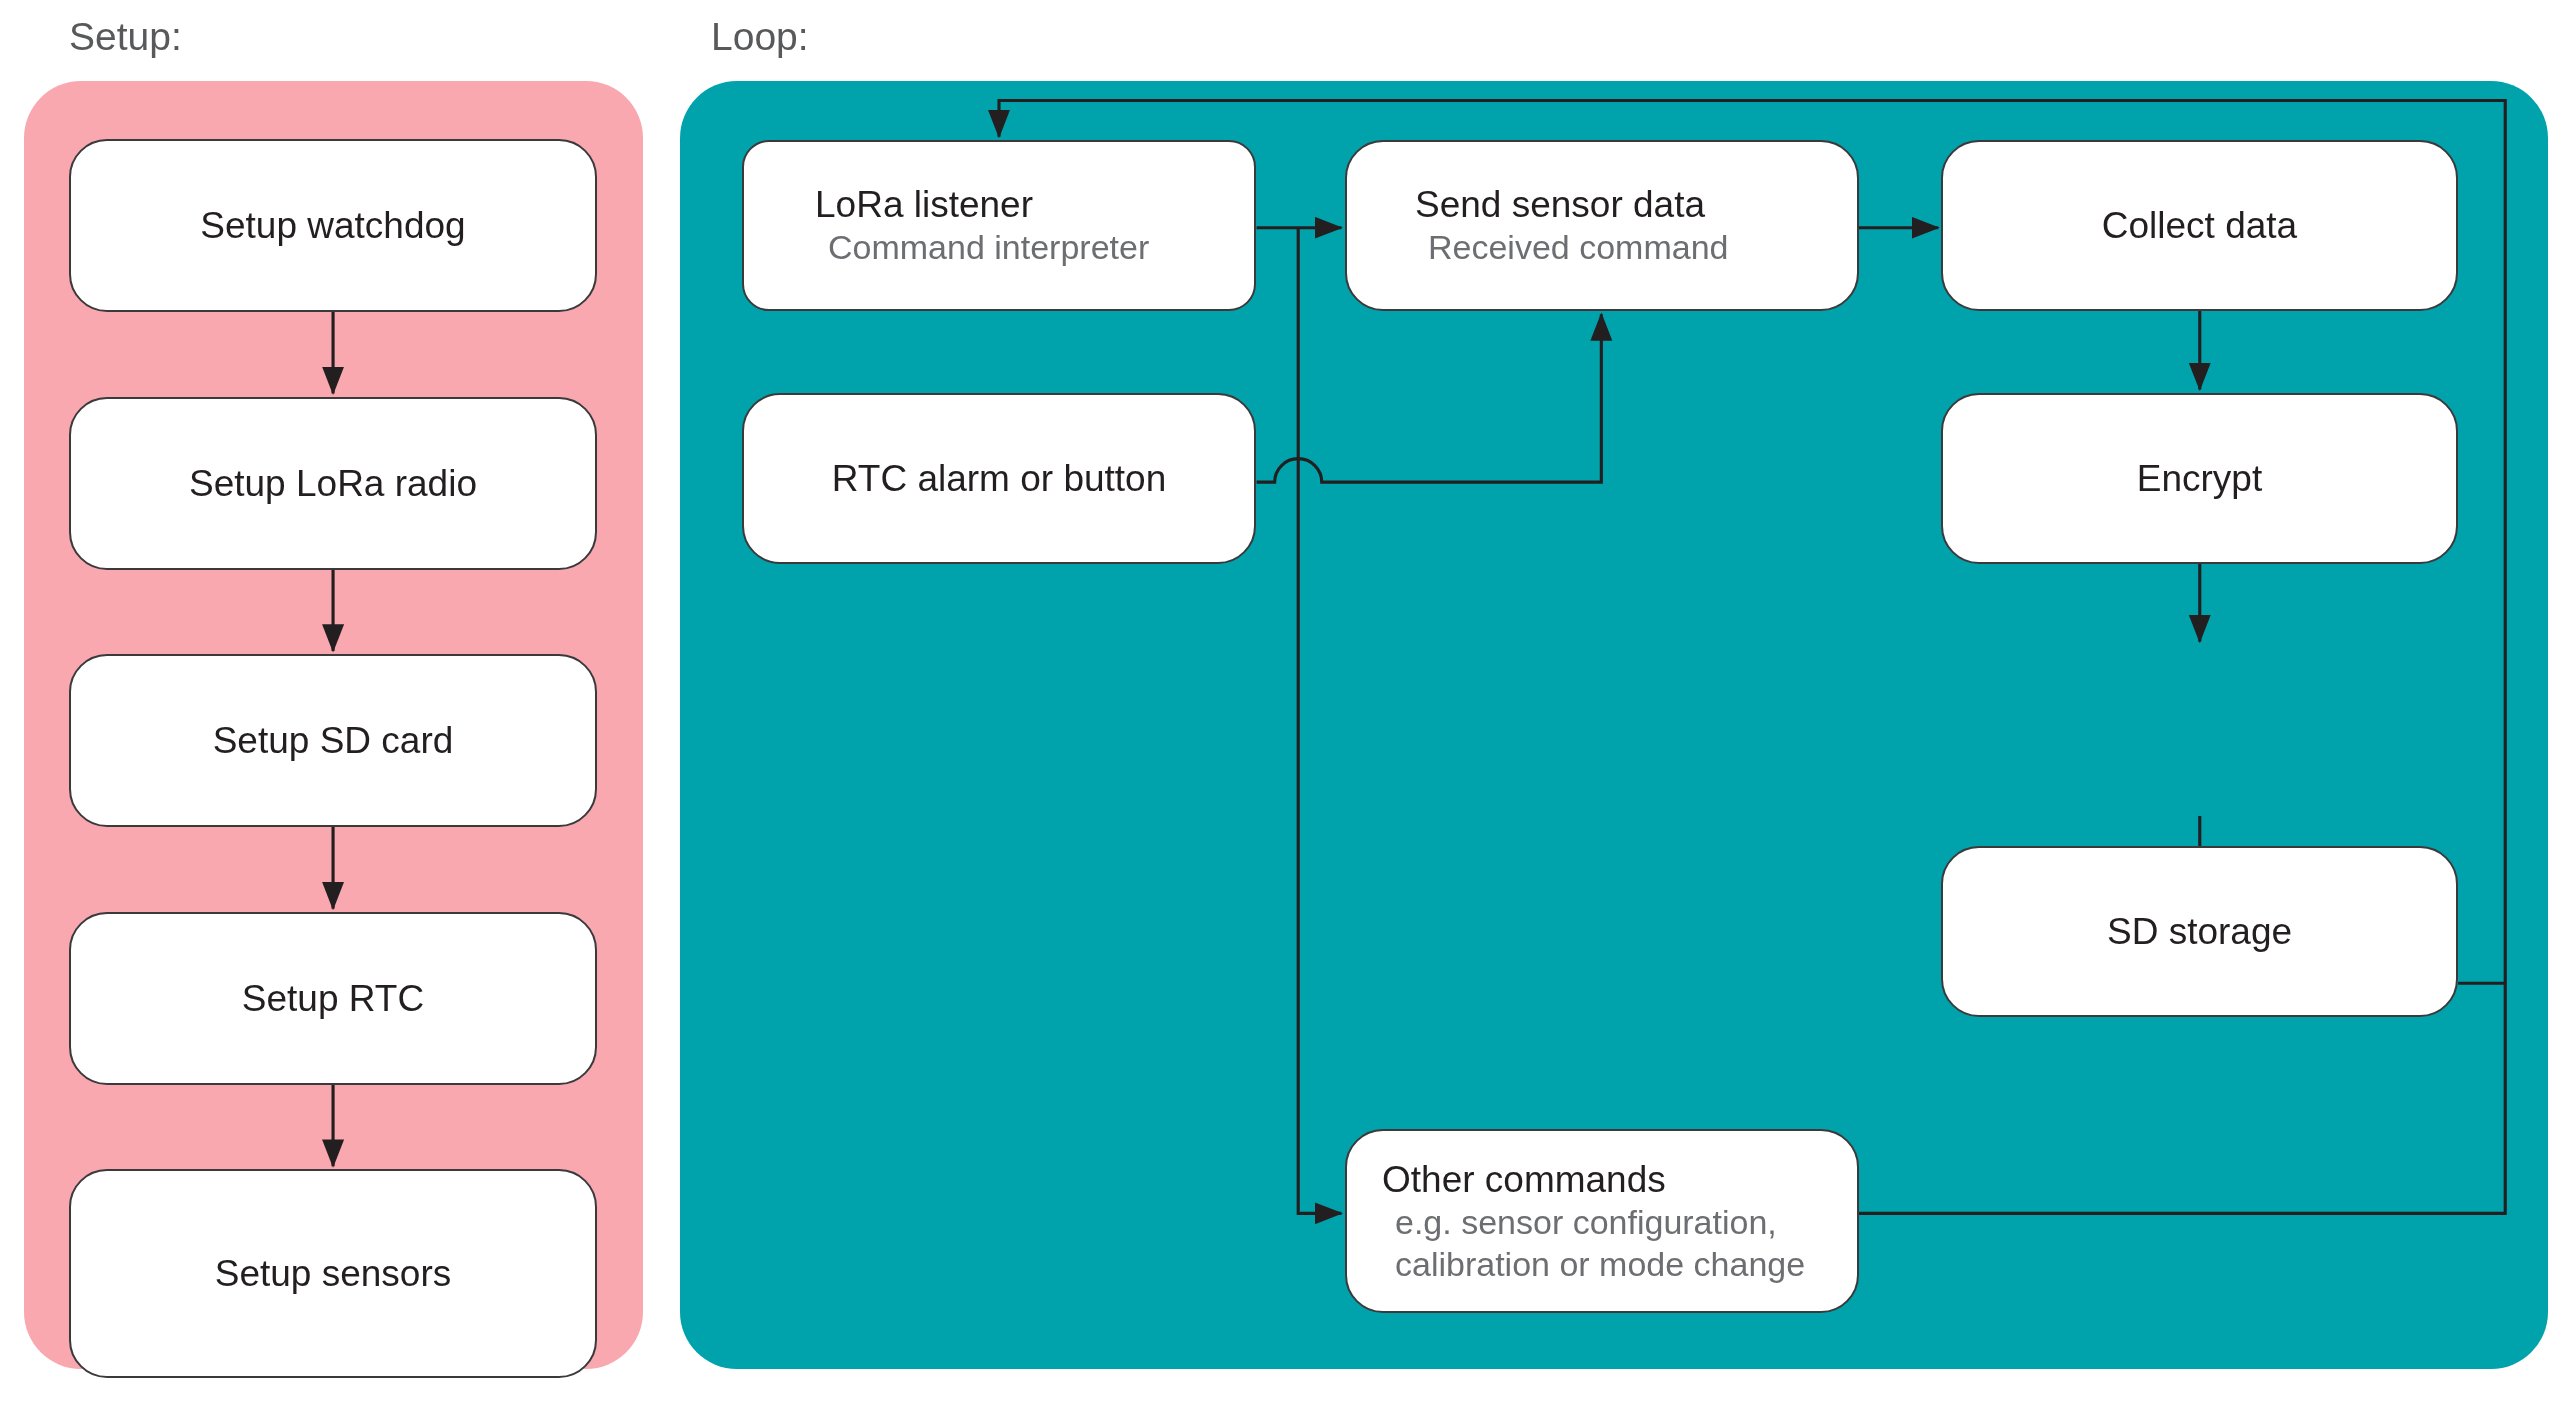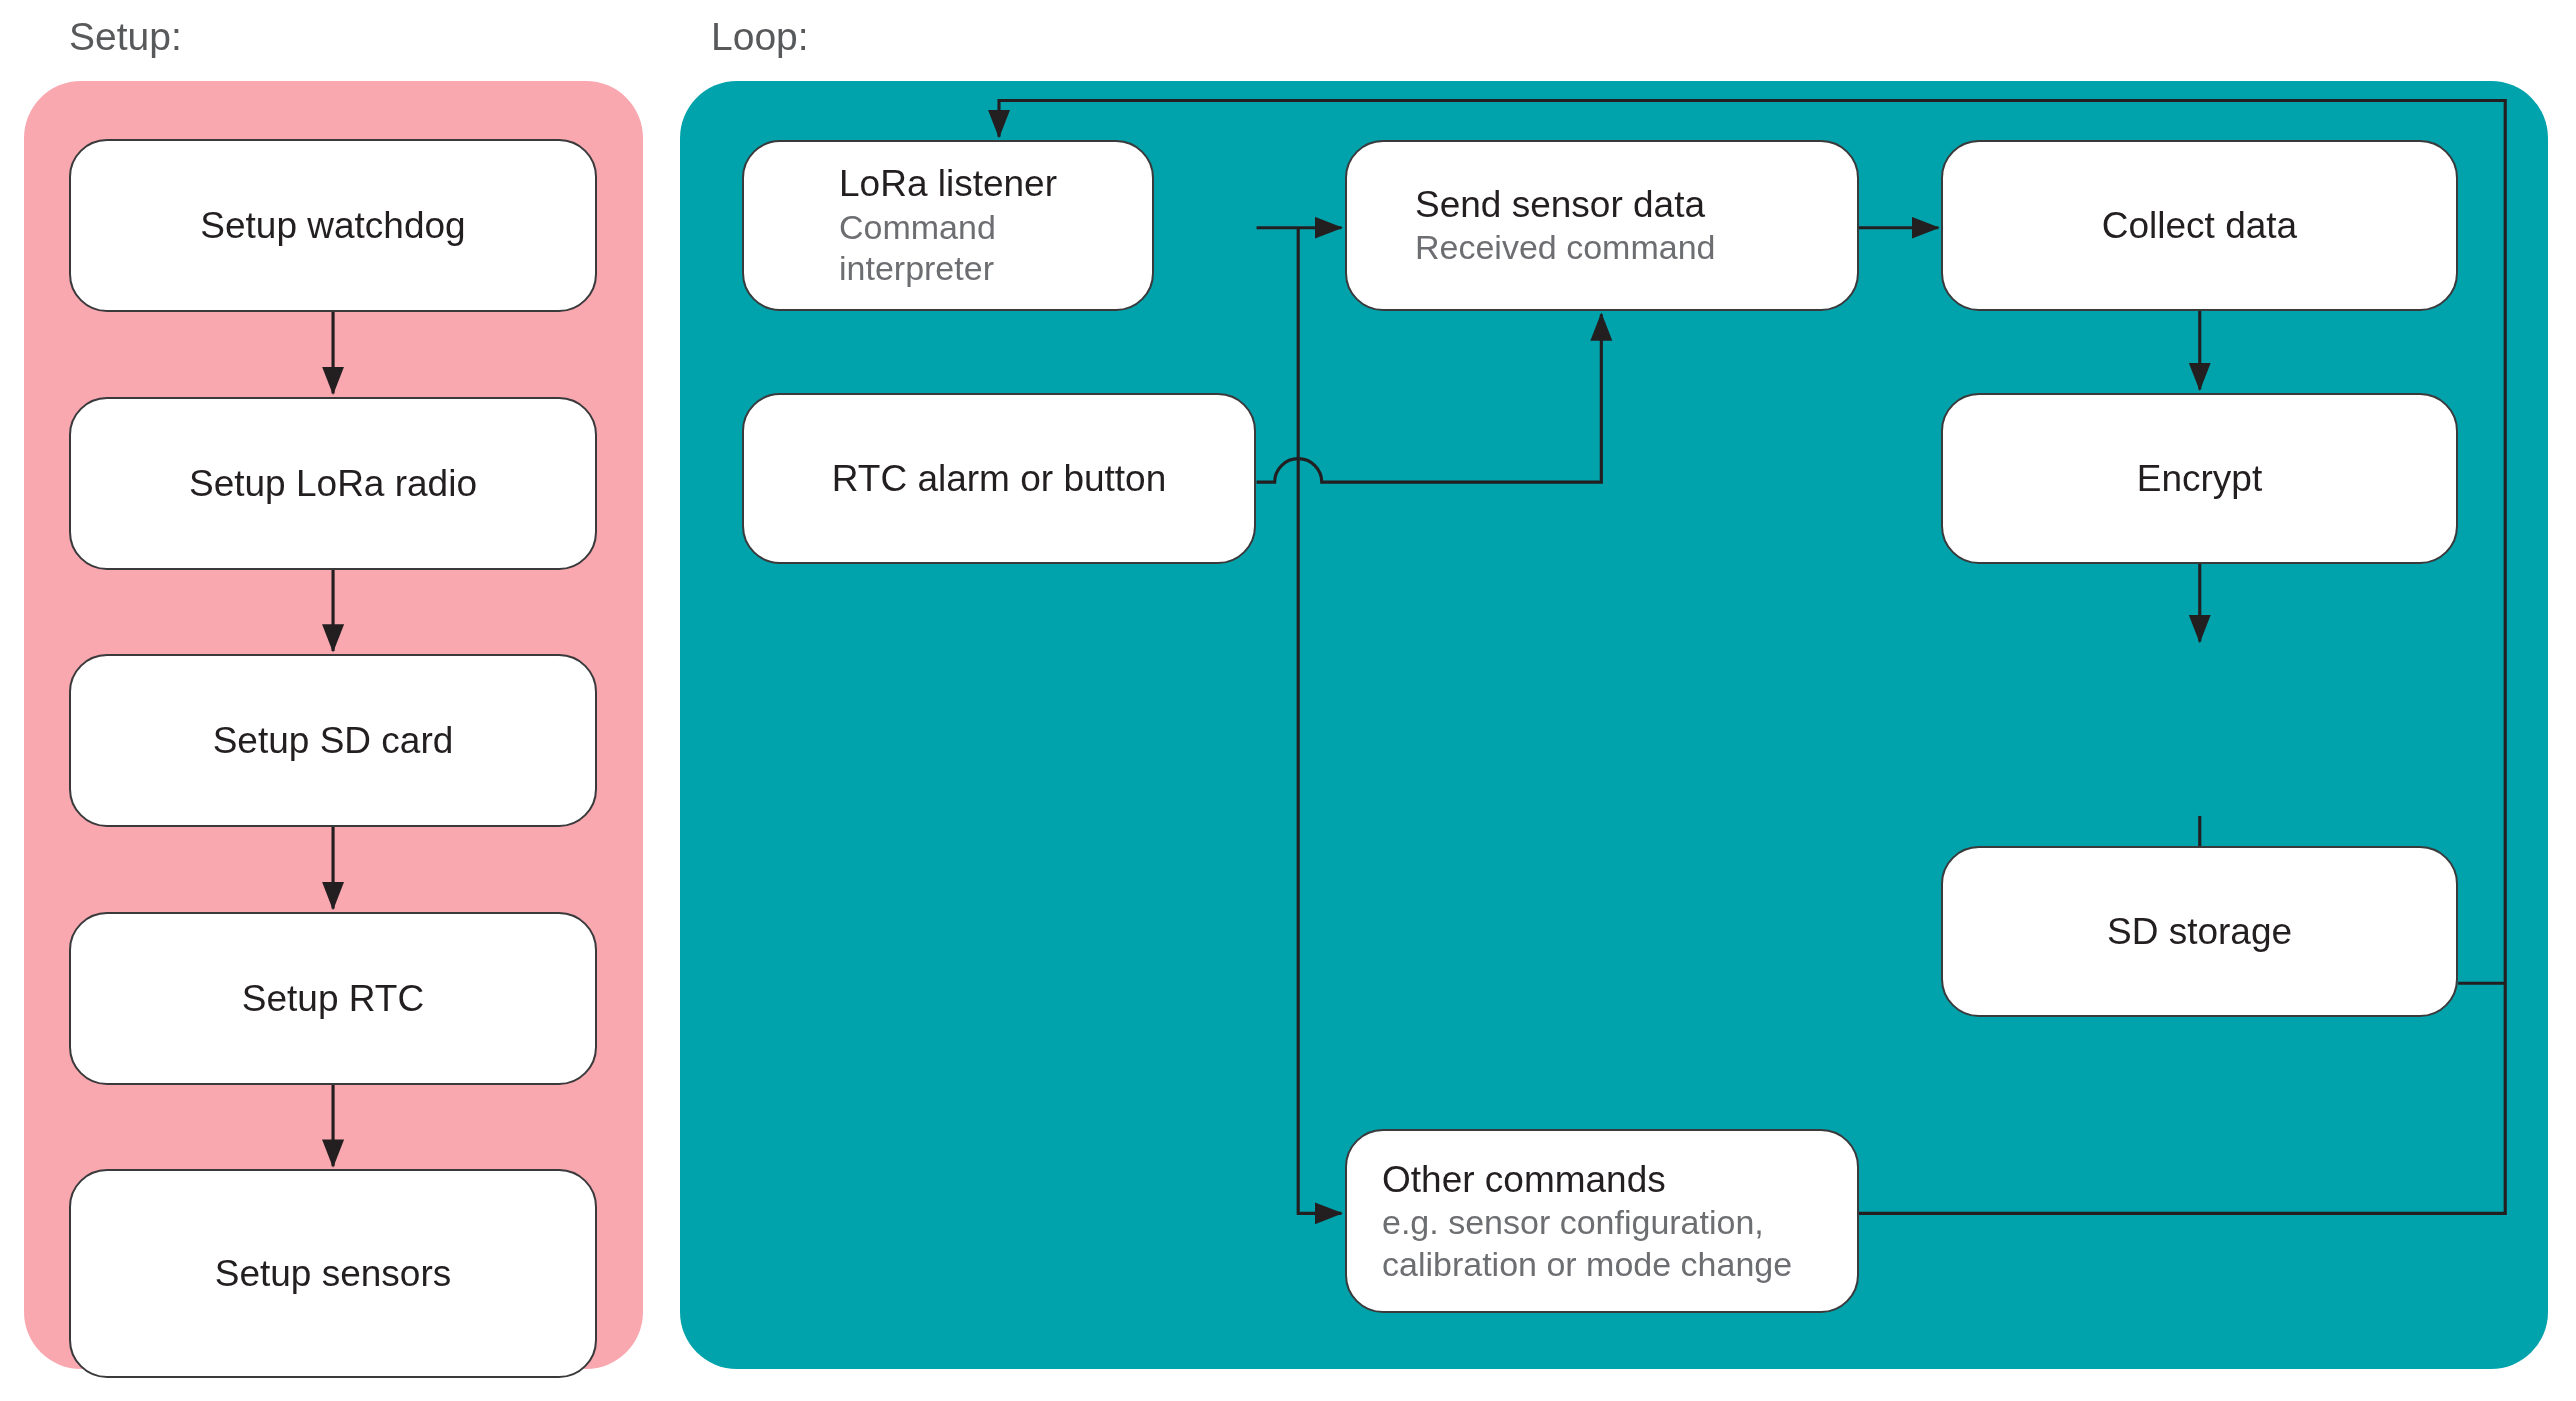--- a/index.html
+++ b/index.html
@@ -65,33 +65,34 @@
   }
   .node .title {
     font-size: 37px;
     line-height: 1.22;
     color: var(--node-title);
   }
   .node .subtitle {
     font-size: 34px;
     line-height: 1.22;
     color: var(--node-subtitle);
+    margin-left: 13px;
   }
   .node.center { align-items: center; text-align: center; }
   .node.left   { align-items: flex-start; text-align: left; }
 
   
   .n-setup-0 { left: 69px; top: 139px;  width: 528px; height: 173px; }
   .n-setup-1 { left: 69px; top: 397px;  width: 528px; height: 173px; }
   .n-setup-2 { left: 69px; top: 654px;  width: 528px; height: 173px; }
   .n-setup-3 { left: 69px; top: 912px; width: 528px; height: 173px; }
   .n-setup-4 { left: 69px; top: 1169px; width: 528px; height: 209px; }
 
   
-  .n-listener { left: 742px;  top: 140px;  width: 412px; height: 171px; padding-left: 95px; }
+  .n-listener { left: 742px;  top: 140px;  width: 514px; height: 171px; padding-left: 71px; border-radius: 27px; }
   .n-send     { left: 1345px; top: 140px;  width: 514px; height: 171px; padding-left: 68px; }
   .n-collect  { left: 1941px; top: 140px;  width: 517px; height: 171px; }
   .n-rtc      { left: 742px;  top: 393px;  width: 514px; height: 171px; }
   .n-encrypt  { left: 1941px; top: 393px;  width: 517px; height: 171px; }
   .n-sender   { left: 1941px; top: 645px;  width: 517px; height: 171px; }
   .n-sd       { left: 1941px; top: 846px; width: 517px; height: 171px; }
   .n-other    { left: 1345px; top: 1129px; width: 514px; height: 184px; padding-left: 35px; padding-right: 20px; }
 </style>
 </head>
 <body>

